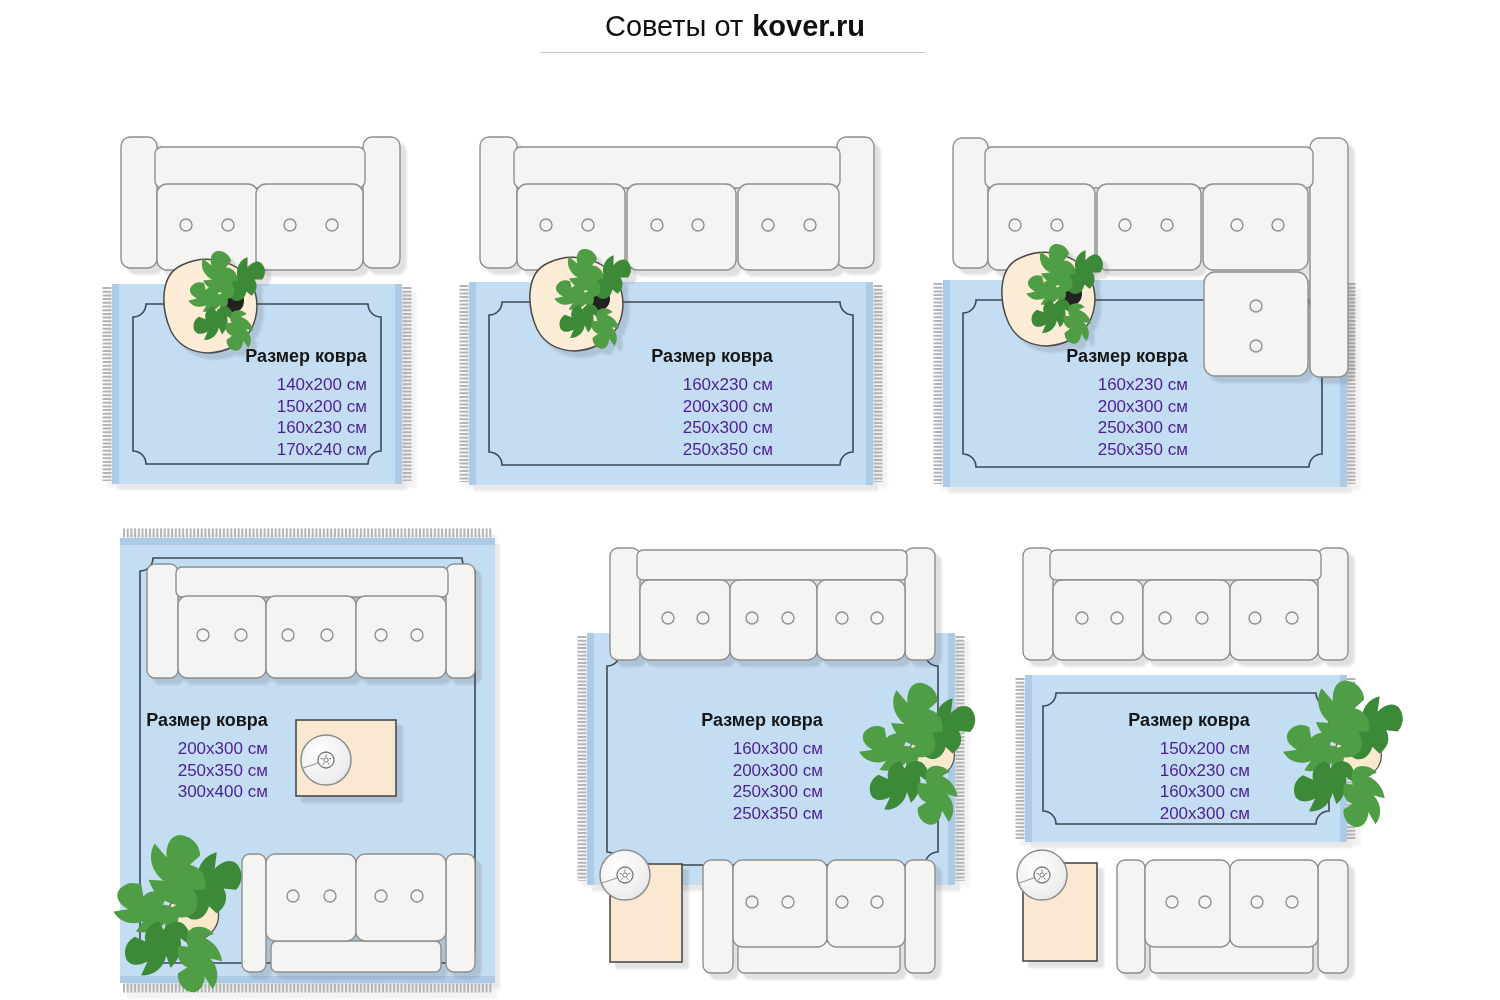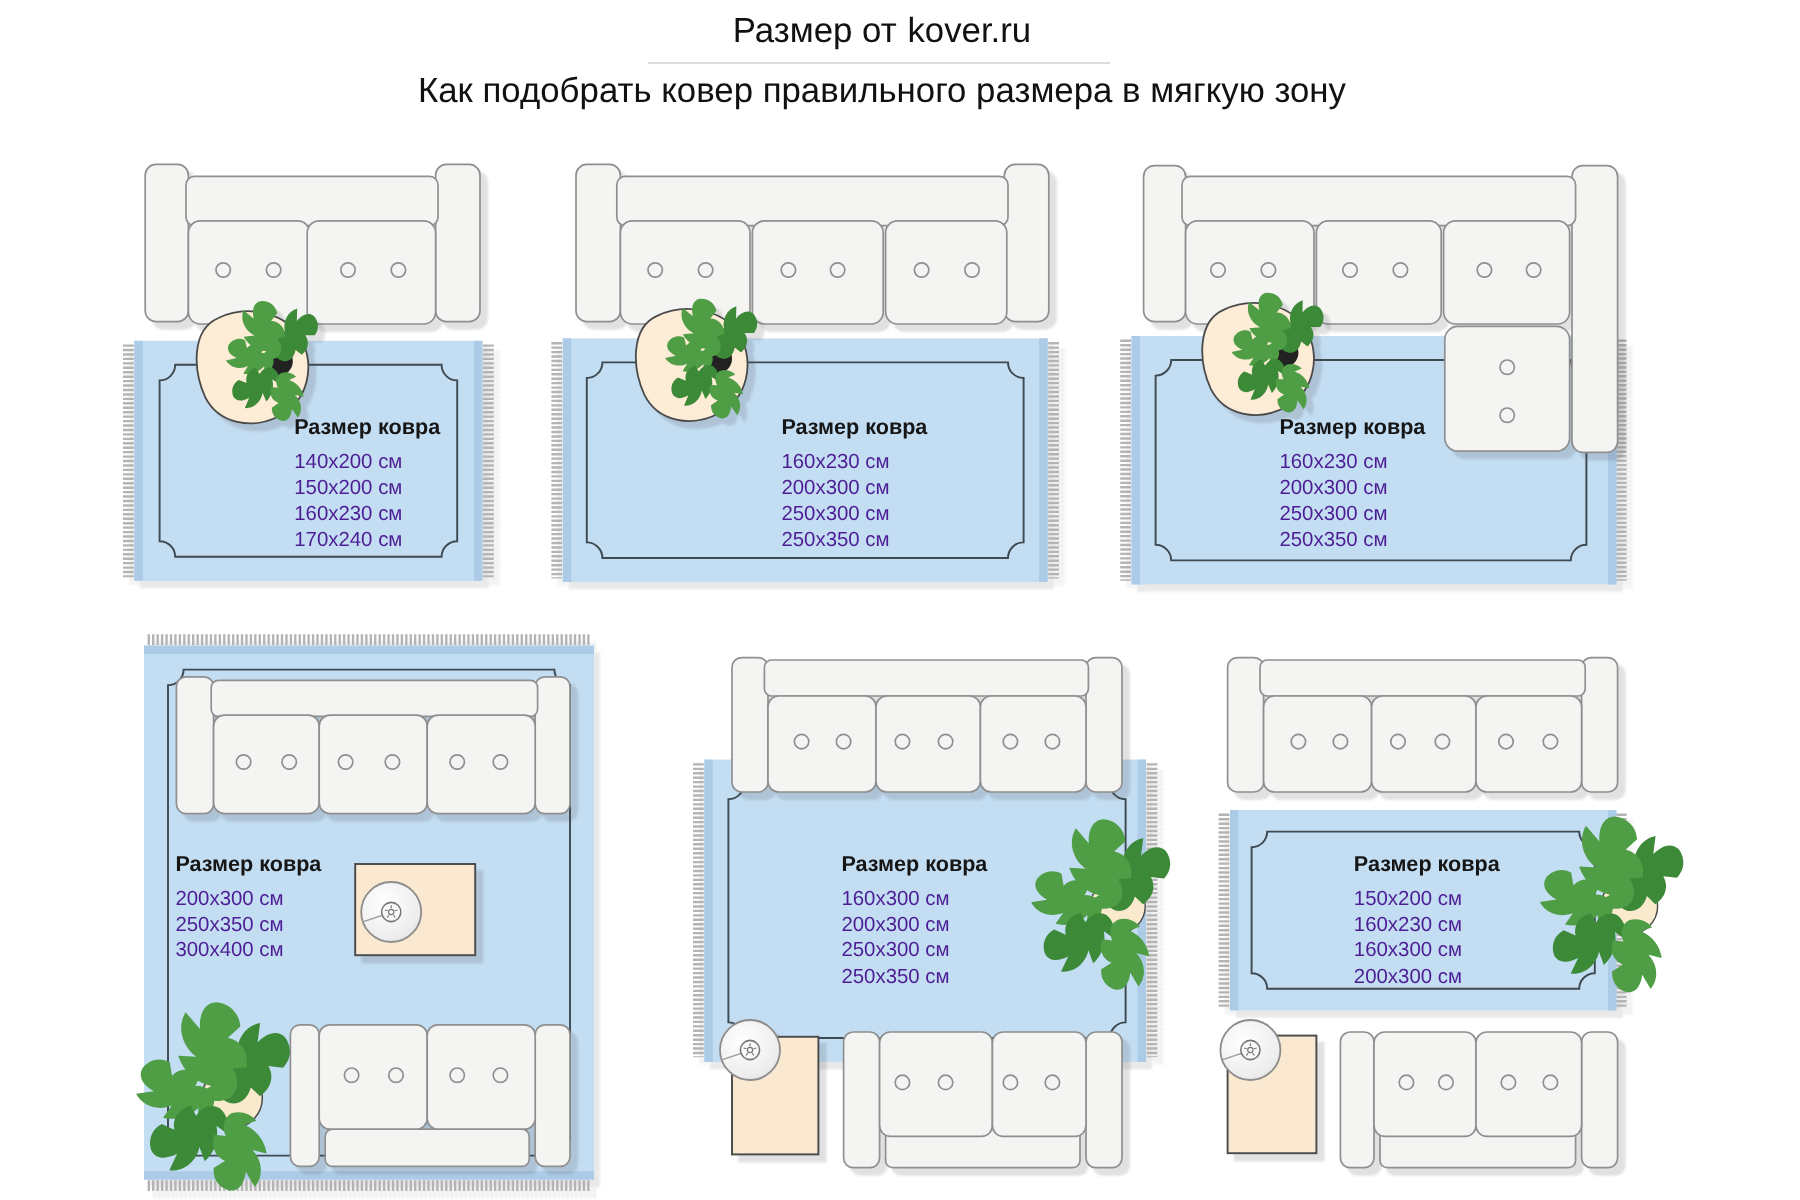--- a/index.html
+++ b/index.html
@@ -3,26 +3,26 @@
 <meta charset="utf-8">
 <style>
   html,body{margin:0;padding:0;background:#ffffff;}
   .canvas{
     position:relative;width:1500px;height:1000px;background:#ffffff;overflow:hidden;
     font-family:"Liberation Sans", sans-serif;color:#1a1a1a;
   }
   
   .hdr-title{position:absolute;top:9px;left:0;width:1470px;text-align:center;
     font-size:29px;line-height:34px;color:#111;}
-  .hdr-title .brand{font-weight:normal;margin-left:9px;}
+  .hdr-title .brand{font-weight:bold;margin-left:9px;}
   .hdr-rule{position:absolute;top:52px;left:540px;width:385px;height:1px;background:#c8c8c8;}
   .hdr-sub{position:absolute;top:58px;left:0;width:1470px;text-align:center;
     font-size:29px;line-height:36px;color:#111;}
   
-  .tb{position:absolute;transform:translateX(-50%);text-align:left;white-space:nowrap;}
+  .tb{position:absolute;transform:translateX(-50%);text-align:right;white-space:nowrap;}
   .tb .t{font-weight:bold;font-size:18px;line-height:20px;margin-bottom:8px;color:#161616;}
   .tb .s{font-size:17px;line-height:21.5px;color:#4c1d95;}
   
   svg.art{position:absolute;left:0;top:0;}
   .sp{fill:#f4f4f3;stroke:#8f8f8f;stroke-width:1.4;}
   .bt{fill:#f4f4f3;stroke:#8f8f8f;stroke-width:1.4;}
   .rug{fill:#c3ddf2;}
   .band{fill:#abcbe7;}
   .rborder{fill:none;stroke:#3e4a52;stroke-width:1.6;}
   .fr{stroke:#b4b4b4;stroke-width:9;stroke-dasharray:2 1.7;fill:none;}
@@ -268,24 +268,23 @@
       <rect class="sp" x="1145" y="860" width="85" height="87" rx="9"></rect>
       <rect class="sp" x="1230" y="860" width="88" height="87" rx="9"></rect>
       <circle class="bt" cx="1172" cy="902" r="6"></circle>
         <circle class="bt" cx="1205" cy="902" r="6"></circle>
       <circle class="bt" cx="1257" cy="902" r="6"></circle>
         <circle class="bt" cx="1292" cy="902" r="6"></circle>
     </g>
   </svg>
 
   <div class="hdr-title">
-    <span>Размер от</span><span class="brand">kover.ru</span>
+    <span>Советы от</span><span class="brand">kover.ru</span>
   </div>
   <div class="hdr-rule"></div>
-  <div class="hdr-sub">Как подобрать ковер правильного размера в мягкую зону</div>
 
   <div class="tb" style="left:306px;top:346px;">
     <div class="t">Размер ковра</div>
     <div class="s">140x200 см</div>
     <div class="s">150x200 см</div>
     <div class="s">160x230 см</div>
     <div class="s">170x240 см</div>
   </div>
 
   <div class="tb" style="left:712px;top:346px;">

